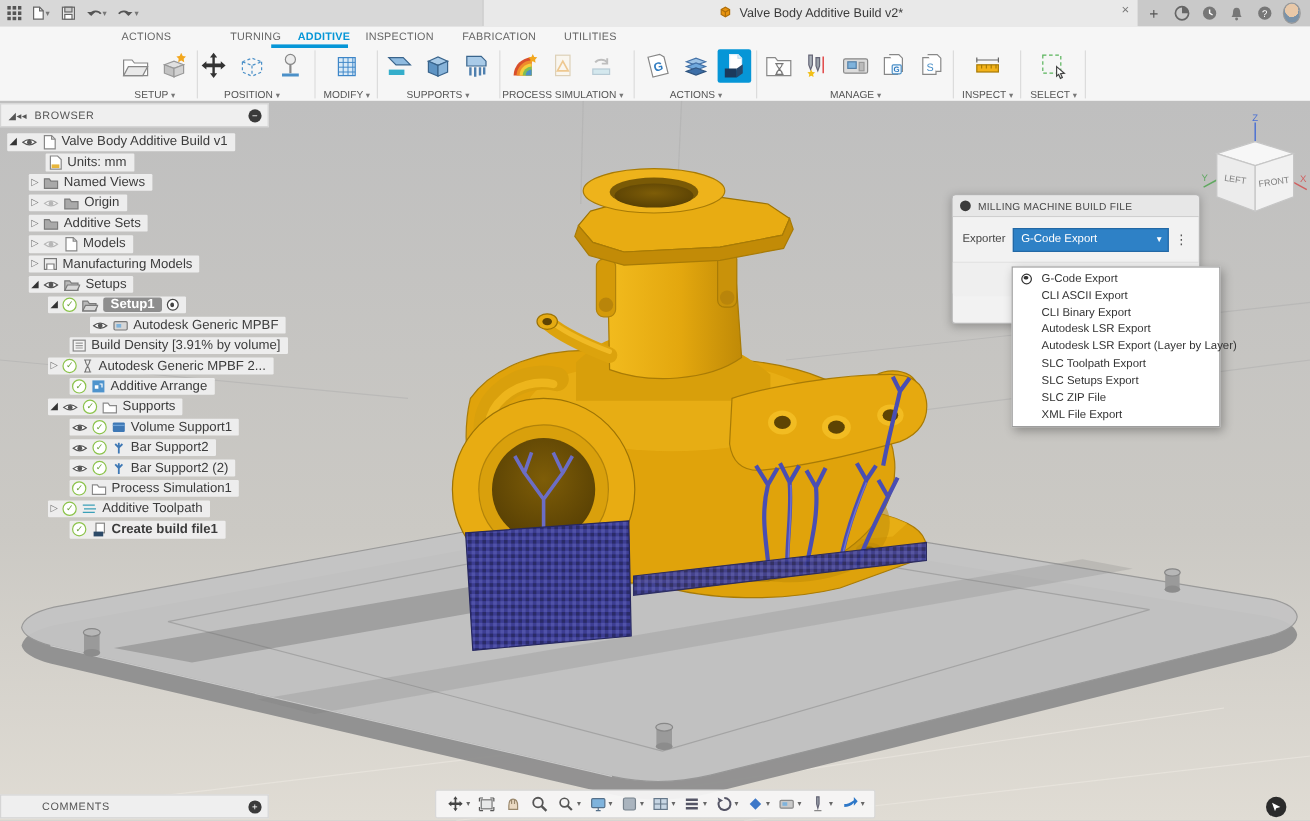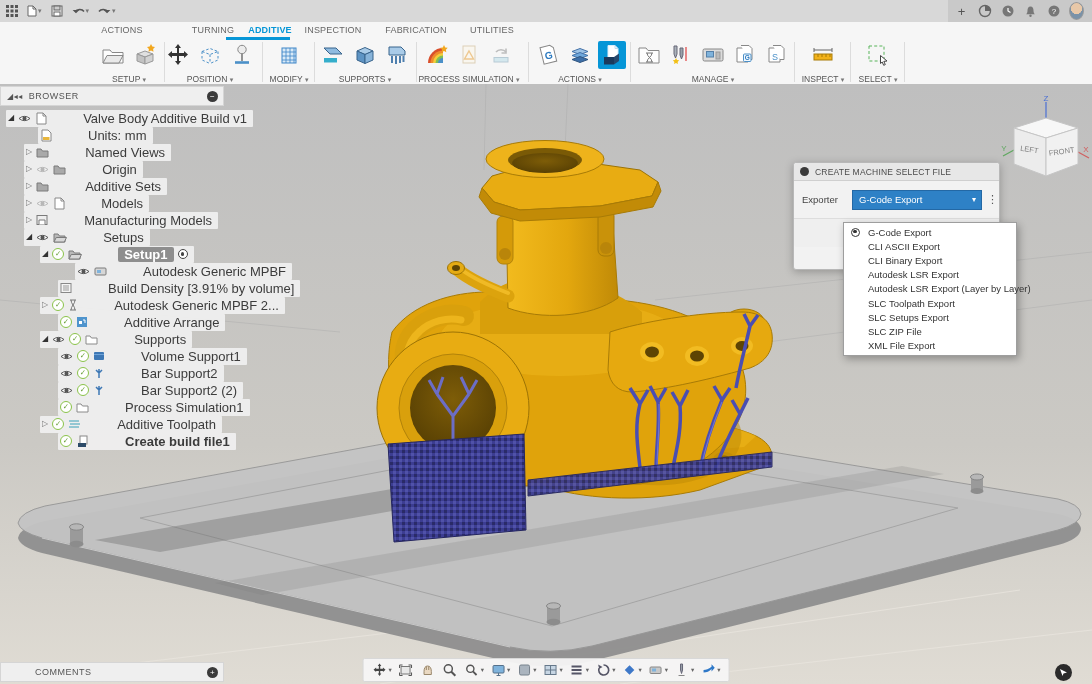--- a/index.html
+++ b/index.html
@@ -38,37 +38,37 @@
   #viewcube{position:absolute;left:1000px;top:10px;width:90px;height:86px;}
   
   #browser{position:absolute;left:0;top:2px;width:226px;}
   #browser-header{width:222px;height:18px;background:#EFEFEF;border:1px solid #D5D5D5;display:flex;align-items:center;font-size:9px;color:#555;letter-spacing:.5px;}
   #browser-header .collapse{margin:0 6px;color:#555;font-size:8px;}
   #browser-header .hspacer{flex:1}
   .hdot{width:11px;height:11px;border-radius:50%;background:#3A3A3A;color:#fff;font-size:8px;line-height:11px;text-align:center;margin-right:5px;}
   #tree{position:relative;margin-top:4px;}
   .brow{position:absolute;height:16px;display:flex;align-items:center;gap:3px;}
   .brow .pill{display:flex;align-items:center;gap:4px;background:rgba(240,240,240,.93);padding:1px 6px 1px 2px;border-radius:1px;}
-  .brow .lbl{font-size:13px;color:#3C3C3C;white-space:nowrap;margin-left:32px;}
+  .brow .lbl{font-size:11px;color:#3C3C3C;white-space:nowrap;}
   .brow .lbl.bold{font-weight:bold;}
   .brow .lbl.sel{background:#8E8E8E;color:#fff;padding:0 6px;border-radius:2px;font-weight:bold;}
   .tri-open{font-size:8px;color:#333;line-height:8px;}
   .tri-closed{font-size:8px;color:#777;line-height:8px;}
   .chk{width:10px;height:10px;border:1px solid #8BC34A;border-radius:50%;color:#689F38;font-size:7.5px;line-height:10px;text-align:center;background:#fff;}
   .radio{width:10px;height:10px;border:1.5px solid #444;border-radius:50%;box-sizing:border-box;position:relative;background:#fff;}
   .radio i{position:absolute;left:2px;top:2px;width:3.5px;height:3.5px;border-radius:50%;background:#444;}
   
   #dialog{position:absolute;left:793px;top:78px;width:205px;height:106px;background:#F2F2F2;border:1px solid #B8B8B8;border-radius:3px;box-shadow:0 2px 8px rgba(0,0,0,.25);}
   #dlg-header{height:17px;background:#E7E7E7;border-bottom:1px solid #CFCFCF;display:flex;align-items:center;border-radius:3px 3px 0 0;}
   #dlg-header .dot{width:9px;height:9px;border-radius:50%;background:#3A3A3A;margin:0 6px;}
   #dlg-header .dtitle{font-size:8.5px;color:#4A4A4A;letter-spacing:.2px;}
   #dlg-tabs{height:21px;background:#DCDCDC;display:flex;align-items:flex-end;}
   #dlg-tab{height:19px;background:#F5F5F5;border:1px solid #C6C6C6;border-bottom:none;margin-left:3px;display:flex;align-items:center;gap:4px;padding:0 8px;font-size:9.5px;color:#3C3C3C;}
   #dlg-body{height:37px;display:flex;align-items:center;}
-  #dlg-body .flabel{font-size:9.5px;color:#444;width:58px;padding-left:8px;box-sizing:border-box;}
+  #dlg-body .flabel{font-size:9.5px;color:#444;width:50px;padding-left:8px;box-sizing:border-box;}
   #exporter-select{width:130px;height:20px;background:#2E81C6;color:#fff;font-size:9.5px;display:flex;align-items:center;border:1px solid #2368A5;box-sizing:border-box;}
   #exporter-select .val{flex:1;padding-left:6px;white-space:nowrap;overflow:hidden;}
   #exporter-select .chev{padding-right:5px;font-size:8px;}
   #dlg-kebab{margin-left:5px;color:#555;font-size:11px;}
   #dlg-footer{height:28px;background:#EFEFEF;border-top:1px solid #DDD;border-radius:0 0 3px 3px;}
   
   #dropdown{position:absolute;left:843px;top:138px;width:172px;background:#FFFFFF;border:1px solid #9E9E9E;box-shadow:2px 3px 8px rgba(0,0,0,.3);padding:2px 0;z-index:50;}
   .opt{height:14.2px;display:flex;align-items:center;font-size:9.5px;color:#333;padding-left:24px;position:relative;white-space:nowrap;}
   .opt .oradio{position:absolute;left:7px;top:2.6px;width:9px;height:9px;border:1.5px solid #333;border-radius:50%;box-sizing:border-box;}
   .opt .oradio i{position:absolute;left:1.4px;top:1.4px;width:3.2px;height:3.2px;border-radius:50%;background:#333;}
@@ -124,20 +124,30 @@
         <span class="mini-chev">▾</span>
       </span>
       <span class="tbico">
         <svg width="13" height="11">
           <path d="M10 6 C8 2.8 3 2.5 1 5.5" fill="none" stroke="#555" stroke-width="1.5"></path>
           <path d="M10.8 2.2 L10.8 7 L6 7 Z" fill="#555" transform="rotate(45 9.5 5)"></path>
         </svg>
         <span class="mini-chev">▾</span>
       </span>
     </div>
+  <div id="doc-tab">
+    <span>
+      <svg width="11" height="11">
+          <path d="M2 4 L5.5 2 L9 4 L9 8 L5.5 10 L2 8Z" fill="#E8940F" stroke="#B06E08"></path>
+          <path d="M2 4 L5.5 6 L9 4 M5.5 6 V10" fill="none" stroke="#B06E08"></path>
+        </svg>
+    </span>
+    <span class="title">Valve Body Additive Build v2*</span>
+    <span id="tab-close">×</span>
+  </div>
   <div id="tb-right">
       <span class="rico">
         <span style="font-size:13px;color:#555">+</span>
       </span>
       <span class="rico">
         <svg width="14" height="14">
           <circle cx="7" cy="7" r="5.5" fill="none" stroke="#666" stroke-width="1.4"></circle>
           <path d="M7 7 L7 1.5 A5.5 5.5 0 0 1 12.5 7 Z" fill="#666"></path>
         </svg>
       </span>
@@ -885,21 +895,21 @@
             </span>
             <span class="lbl bold">Create build file1</span>
           </span>
         </div>
       </div>
   </div>
 
   <div id="dialog">
     <div id="dlg-header">
       <span class="dot"></span>
-      <span class="dtitle">CREATE MACHINE SELECT FILE</span>
+      <span class="dtitle">MILLING MACHINE BUILD FILE</span>
     </div>
     <div id="dlg-body">
       <span class="flabel">Exporter</span>
       <div id="exporter-select">
         <span class="val">G-Code Export</span>
         <span class="chev">▾</span>
       </div>
       <span id="dlg-kebab">⋮</span>
     </div>
     <div id="dlg-footer"></div>

